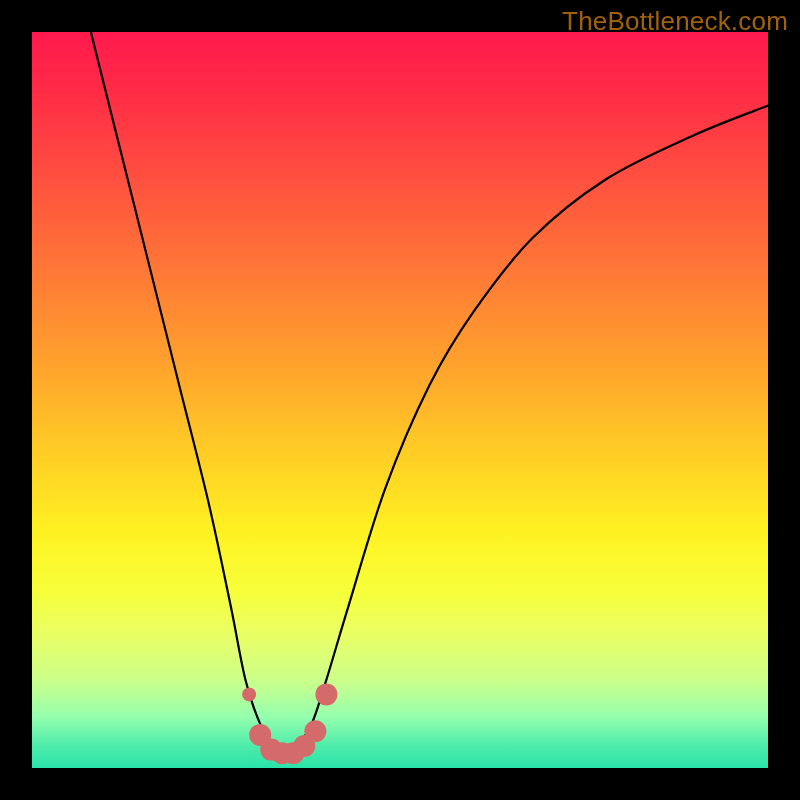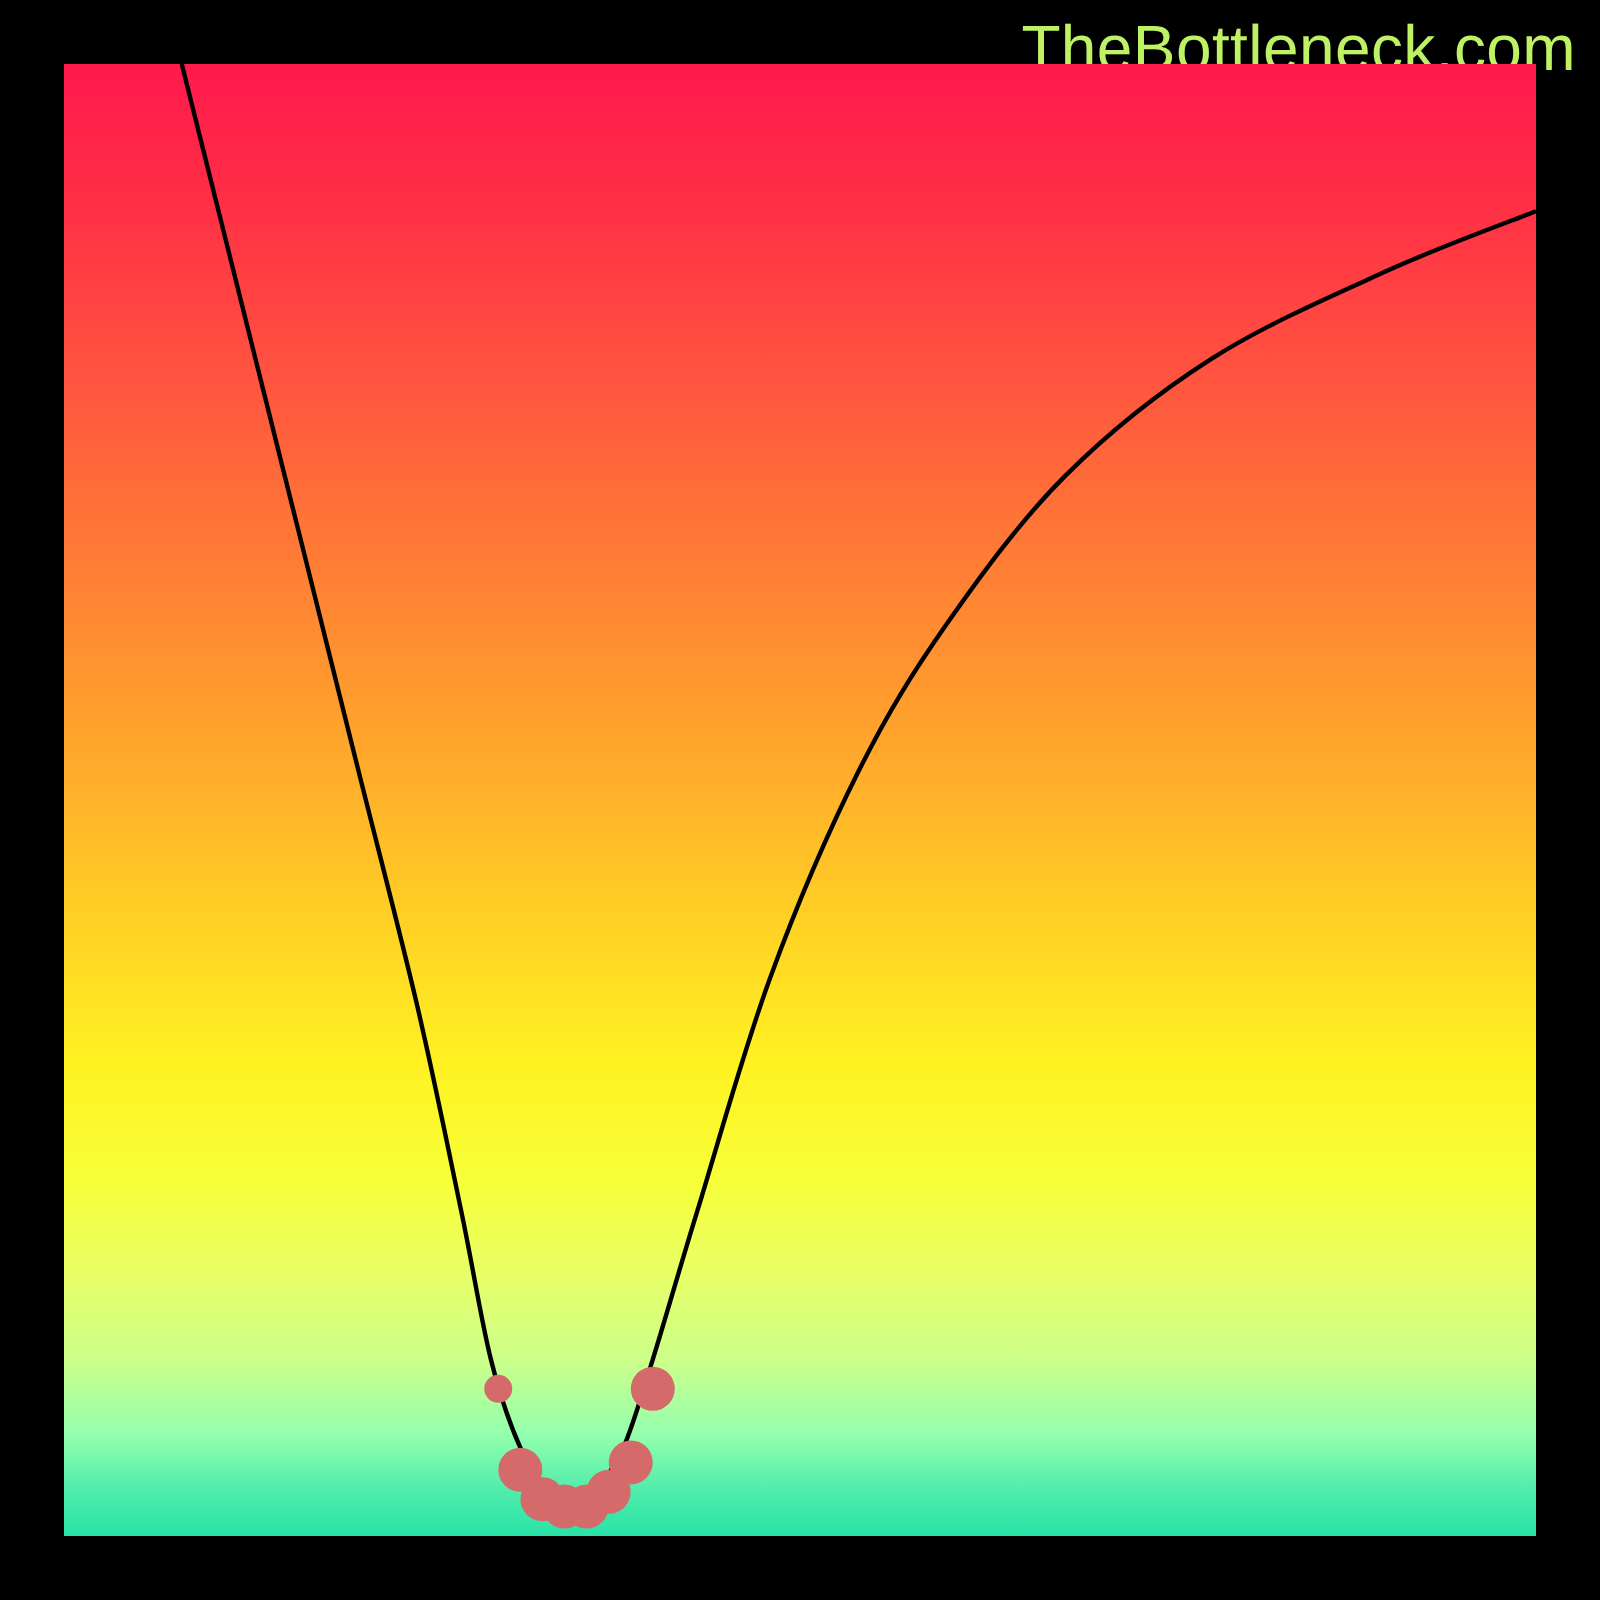--- a/index.html
+++ b/index.html
@@ -42,22 +42,22 @@
       #e9ff66 82%,
       #ccff8a 88%,
       #96ffae 93%,
       #4eecab 97%,
       #29e3a8 100%);
   }
   .watermark {
     position: absolute;
     top: 6px;
     right: 12px;
-    color: #bef264;
-    font-size: 32px;
+    color: #a16207;
+    font-size: 26px;
     font-weight: 500;
     letter-spacing: 0.2px;
   }
   svg.curve {
     position: absolute;
     inset: 0;
   }
 </style>
 </head>
 <body>

